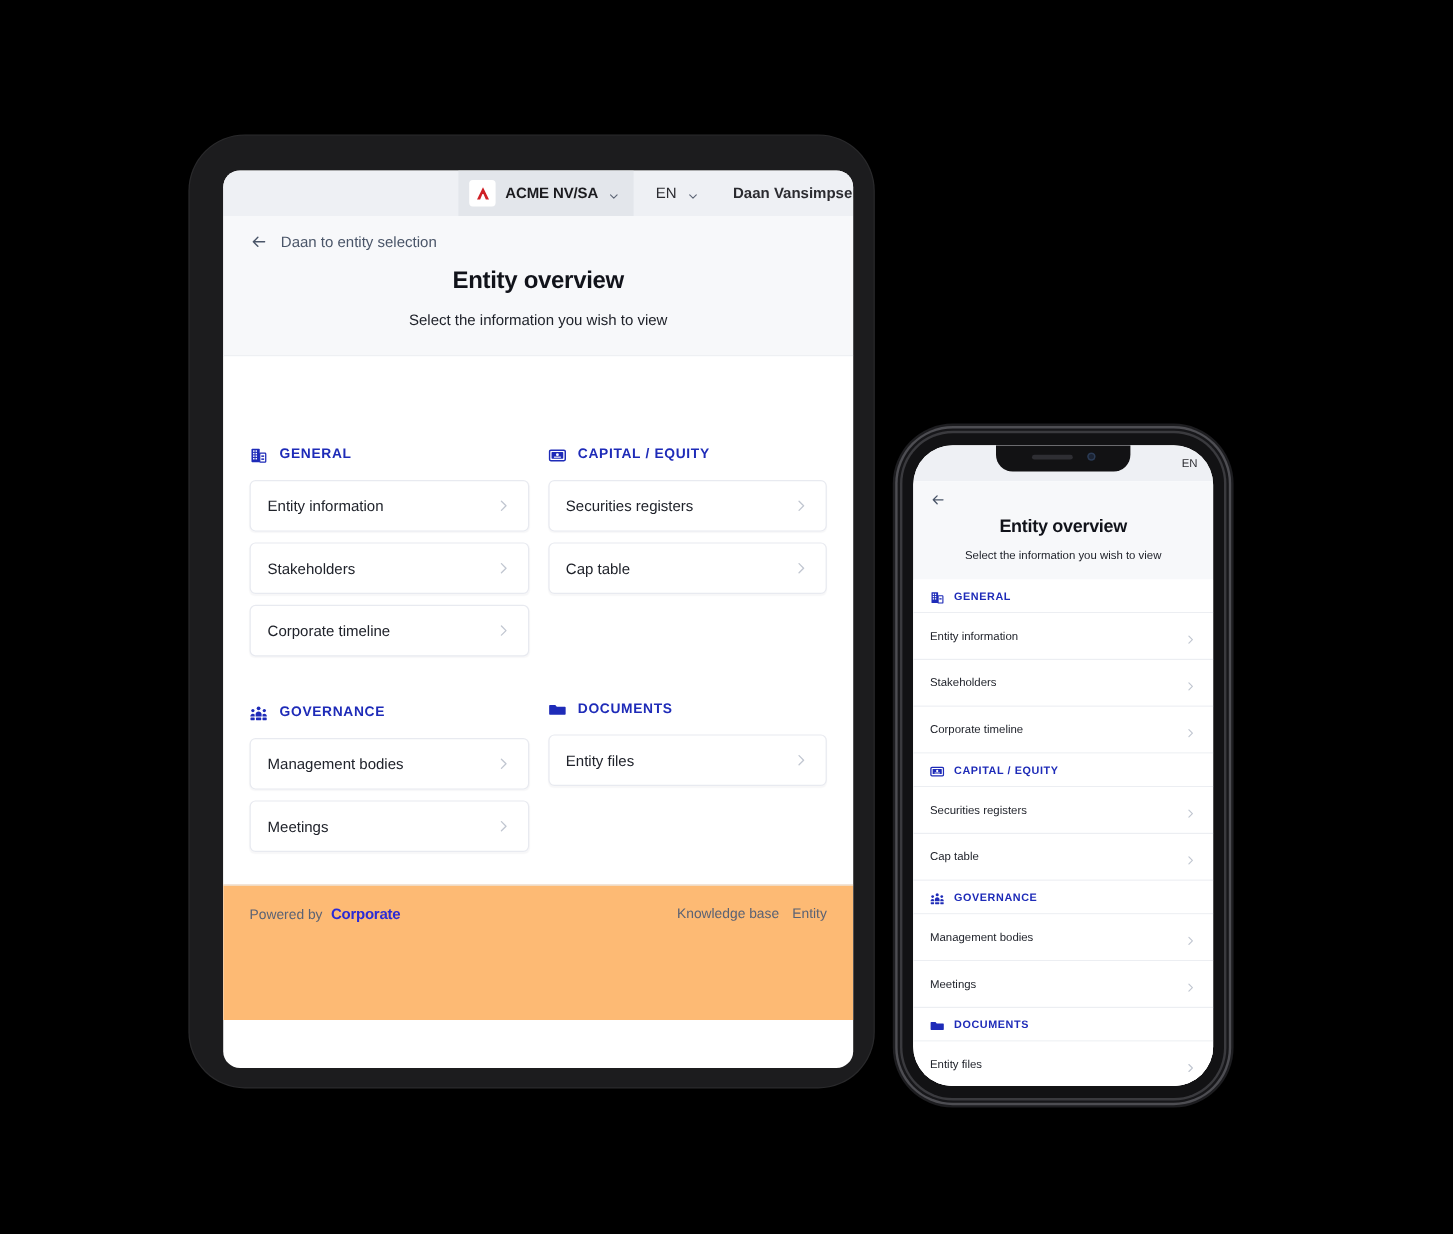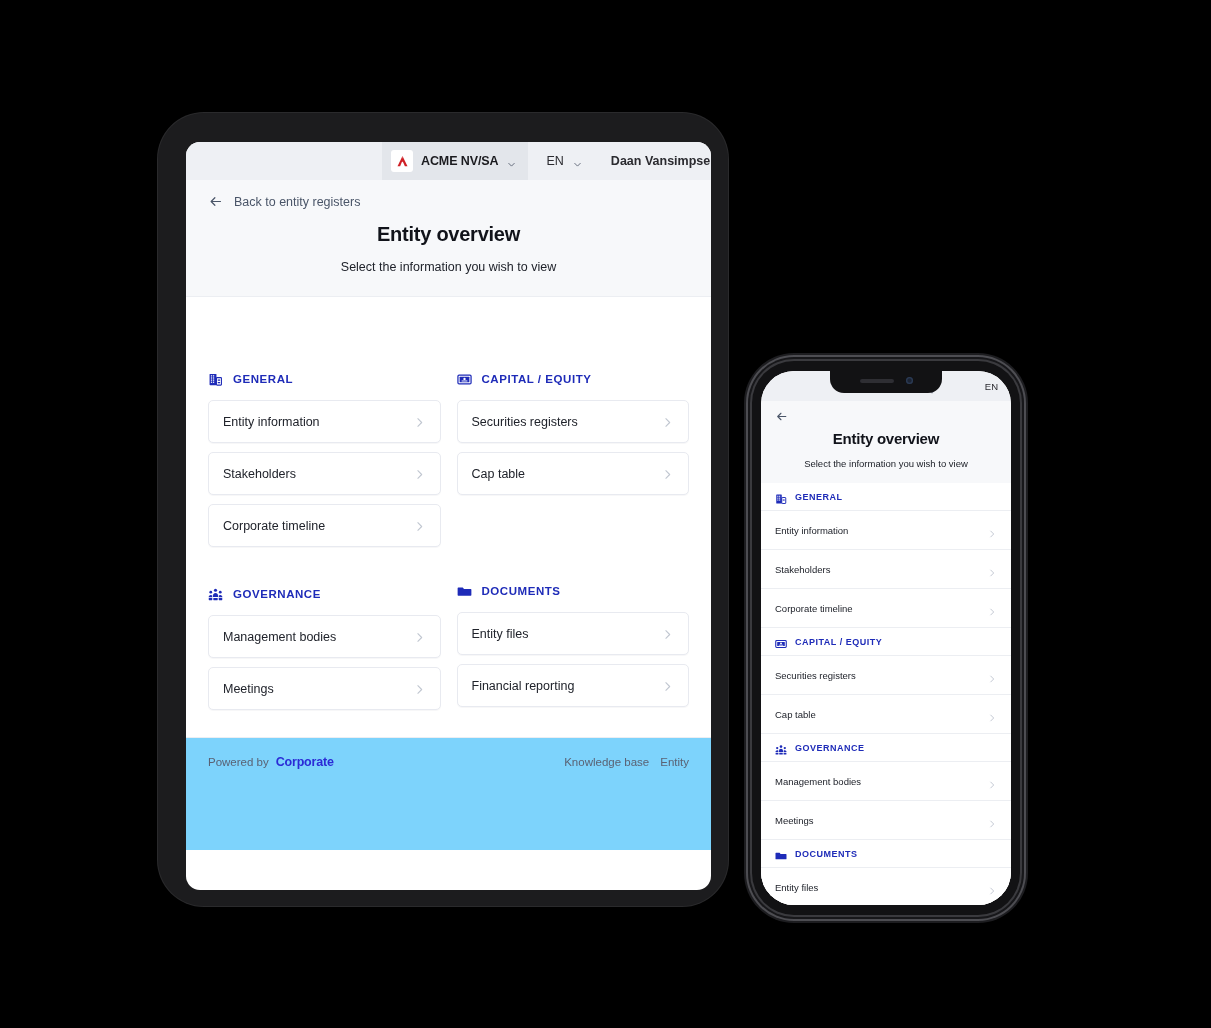--- a/index.html
+++ b/index.html
@@ -198,21 +198,21 @@
   }
   .chev-rt { width: 13px; height: 13px; flex: none; opacity: .55; }
 
   .sec-gap { height: 29px; }
 
   
   .t-footer {
     position: absolute;
     left: 0; right: 0; bottom: 0;
     height: 112px;
-    background: #7dd3fc;
+    background: #fdba74;
     border-top: 1px solid #eceef2;
     margin-top: 48px;
   }
   .t-footer-row {
     display: flex;
     align-items: center;
     justify-content: space-between;
     padding: 17px 22px 0 22px;
   }
   .powered {
@@ -412,21 +412,21 @@
         </div>
       </div>
 
       <div class="t-header">
         <div class="back-row">
           <span class="back-arrow">
             <svg viewBox="0 0 24 24" width="15" height="15">
                 <path d="M20 12 H5 M11 6 L5 12 L11 18" fill="none" stroke="#4a5568" stroke-width="1.9" stroke-linecap="round" stroke-linejoin="round"></path>
               </svg>
           </span>
-          <span class="back-text">Back to entity registers</span>
+          <span class="back-text">Daan to entity selection</span>
         </div>
         <div class="t-title">Entity overview</div>
         <div class="t-sub">Select the information you wish to view</div>
       </div>
 
       <div class="t-body">
         <div class="t-grid">
 
           <div class="t-col">
 
@@ -551,28 +551,20 @@
               <span class="sec-label">DOCUMENTS</span>
             </div>
             <div class="card">
               <span class="card-label">Entity files</span>
               <span class="chev-rt">
                 <svg viewBox="0 0 24 24" width="13" height="13">
                     <path d="M9 5 L16 12 L9 19" fill="none" stroke="#8e98ab" stroke-width="2" stroke-linecap="round" stroke-linejoin="round"></path>
                   </svg>
               </span>
             </div>
-            <div class="card">
-              <span class="card-label">Financial reporting</span>
-              <span class="chev-rt">
-                <svg viewBox="0 0 24 24" width="13" height="13">
-                    <path d="M9 5 L16 12 L9 19" fill="none" stroke="#8e98ab" stroke-width="2" stroke-linecap="round" stroke-linejoin="round"></path>
-                  </svg>
-              </span>
-            </div>
           </div>
         </div>
 
         <div class="t-footer">
           <div class="t-footer-row">
             <div class="powered">
               <span>Powered by</span>
               <span class="brand">Corporate</span>
             </div>
             <div class="foot-links">

